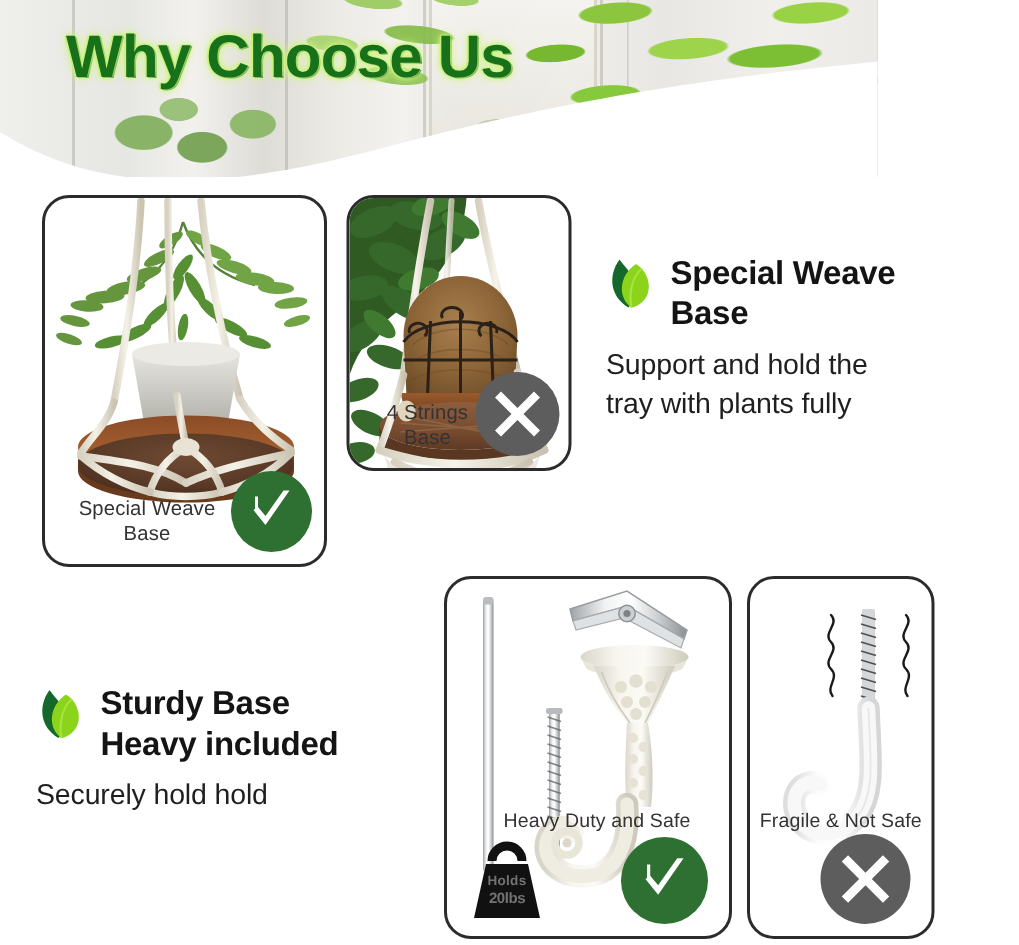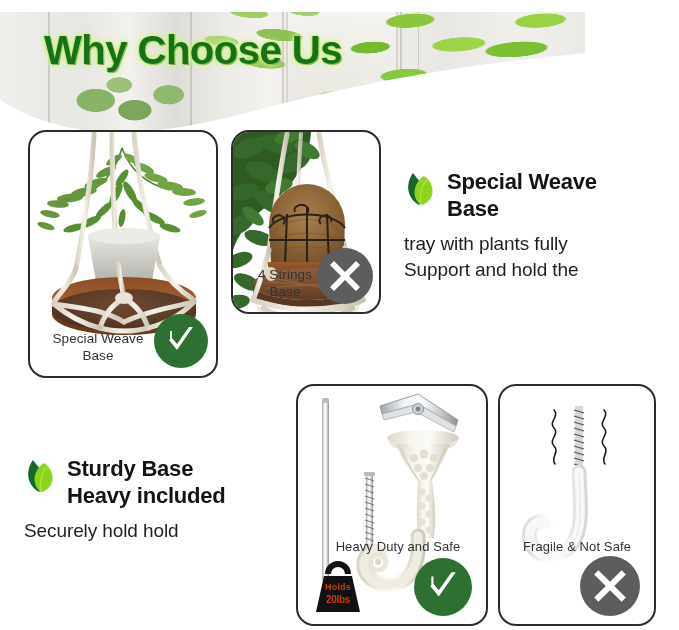--- a/index.html
+++ b/index.html
@@ -15,21 +15,21 @@
   #page {
     position: relative;
     width: 679px;
     height: 630px;
     background: #ffffff;
   }
 
   
   .header {
     position: absolute;
-    left: 0; top: 12px;
+    left: 0; top: 0;
     width: 585px; height: 118px;
     overflow: hidden;
     background: #eab308;
   }
   .hdr-wall {
     position: absolute; inset: 0;
     background:
       linear-gradient(90deg,
         #efefec 0%, #e6e6e3 14%, #f2f1ee 22%,
         #dedcd7 30%, #eceae5 38%, #f3f2ef 46%,
@@ -181,21 +181,21 @@
   .feature-desc {
     margin-top: 9px;
     font-size: 19px;
     color: #1f1f1f;
     line-height: 26px;
     letter-spacing: -.1px;
   }
 
   .weight-badge {
     position: absolute;
-    color: #c2410c;
+    color: #737373;
     text-align: center;
     font-weight: 700;
   }
   .weight-badge .w-top { font-size: 9px; line-height: 10px; letter-spacing:.2px;}
   .weight-badge .w-big { font-size: 10px; line-height: 15px; letter-spacing:-.3px;}
 </style>
 </head>
 <body>
 
 <div id="page">
@@ -439,22 +439,22 @@
           <path d="M17,35 C8,29 8,14 20,6 C30,12 32,27 22,33 C20,34.4 18.2,35 17,35 Z" fill="#8cd41c"></path>
           <path d="M17,35 C15,24 18,14 24,9" stroke="#a6e53a" stroke-width="1.4" fill="none"></path>
         </svg>
       </span>
       <div class="feature-title">
         <div>Special Weave</div>
         <div>Base</div>
       </div>
     </div>
     <div class="feature-desc">
+      <div>Support and hold the</div>
       <div>tray with plants fully</div>
-      <div>Support and hold the</div>
     </div>
   </div>
 
   <div class="feature" style="left:24px; top:455px; width:262px;">
     <div class="feature-head">
       <span class="leaf-icon">
         <svg width="34" height="36" viewBox="0 0 34 36">
           <path d="M15,35 C3,28 1,14 9,3 C14,10 19,13 19,22 C19,29 17,33 15,35 Z" fill="#14682a"></path>
           <path d="M17,35 C8,29 8,14 20,6 C30,12 32,27 22,33 C20,34.4 18.2,35 17,35 Z" fill="#8cd41c"></path>
           <path d="M17,35 C15,24 18,14 24,9" stroke="#a6e53a" stroke-width="1.4" fill="none"></path>
@@ -572,21 +572,21 @@
     </div>
 
     <div class="badge badge-check" style="right:14px; bottom:8px; width:58px; height:58px;">
       <svg width="36" height="36" viewBox="0 0 34 34">
         <path d="M5,16 L13,26 L29,3 L25,3 L13,20 L8,14 Z" fill="#ffffff"></path>
         <path d="M6,7 L6,16 L8,16 L8,7 Z" fill="#ffffff"></path>
       </svg>
     </div>
   </div>
 
-  <div class="card" style="left:498px; top:384px; width:158px; height:242px;">
+  <div class="card" style="left:498px; top:384px; width:125px; height:242px;">
     <div class="stage">
       <svg width="154" height="238" viewBox="0 0 154 238">
         <defs>
           <linearGradient id="whiteHook" x1="0" y1="0" x2="1" y2="0">
             <stop offset="0" stop-color="#dedede"></stop>
             <stop offset=".3" stop-color="#fcfcfc"></stop>
             <stop offset=".6" stop-color="#ffffff"></stop>
             <stop offset="1" stop-color="#d6d6d6"></stop>
           </linearGradient>
           <linearGradient id="screwG2" x1="0" y1="0" x2="1" y2="0">

